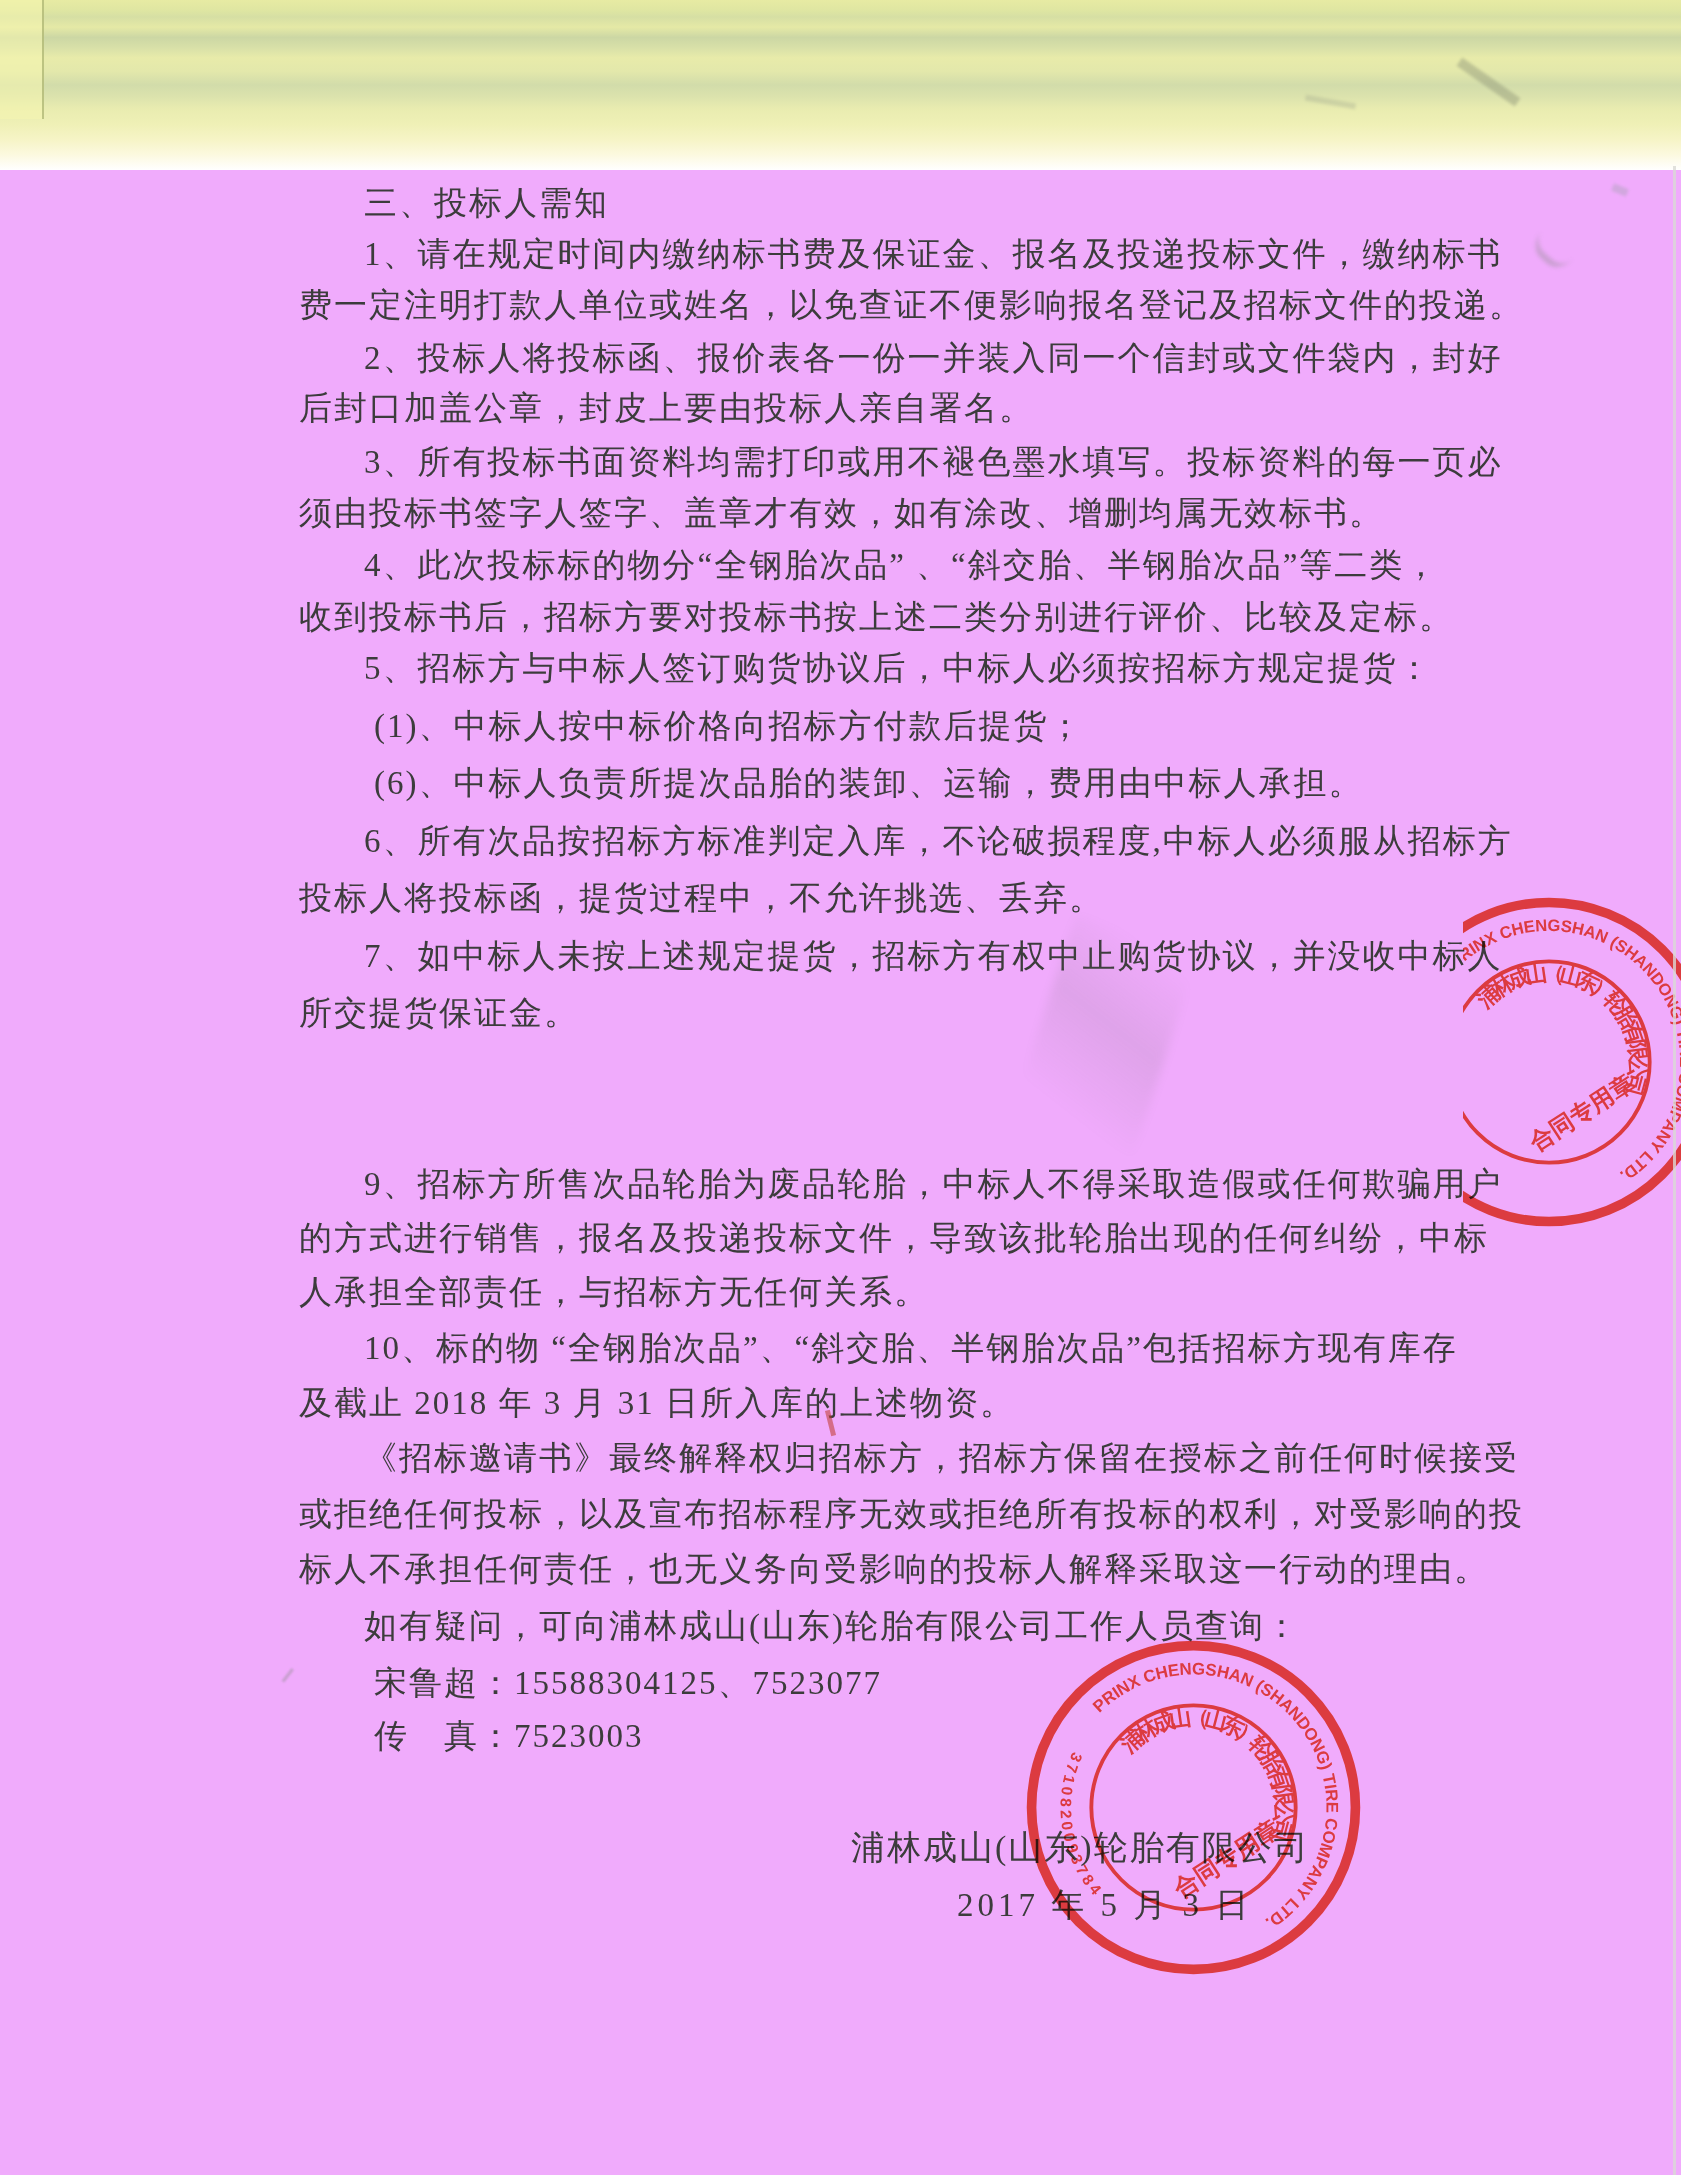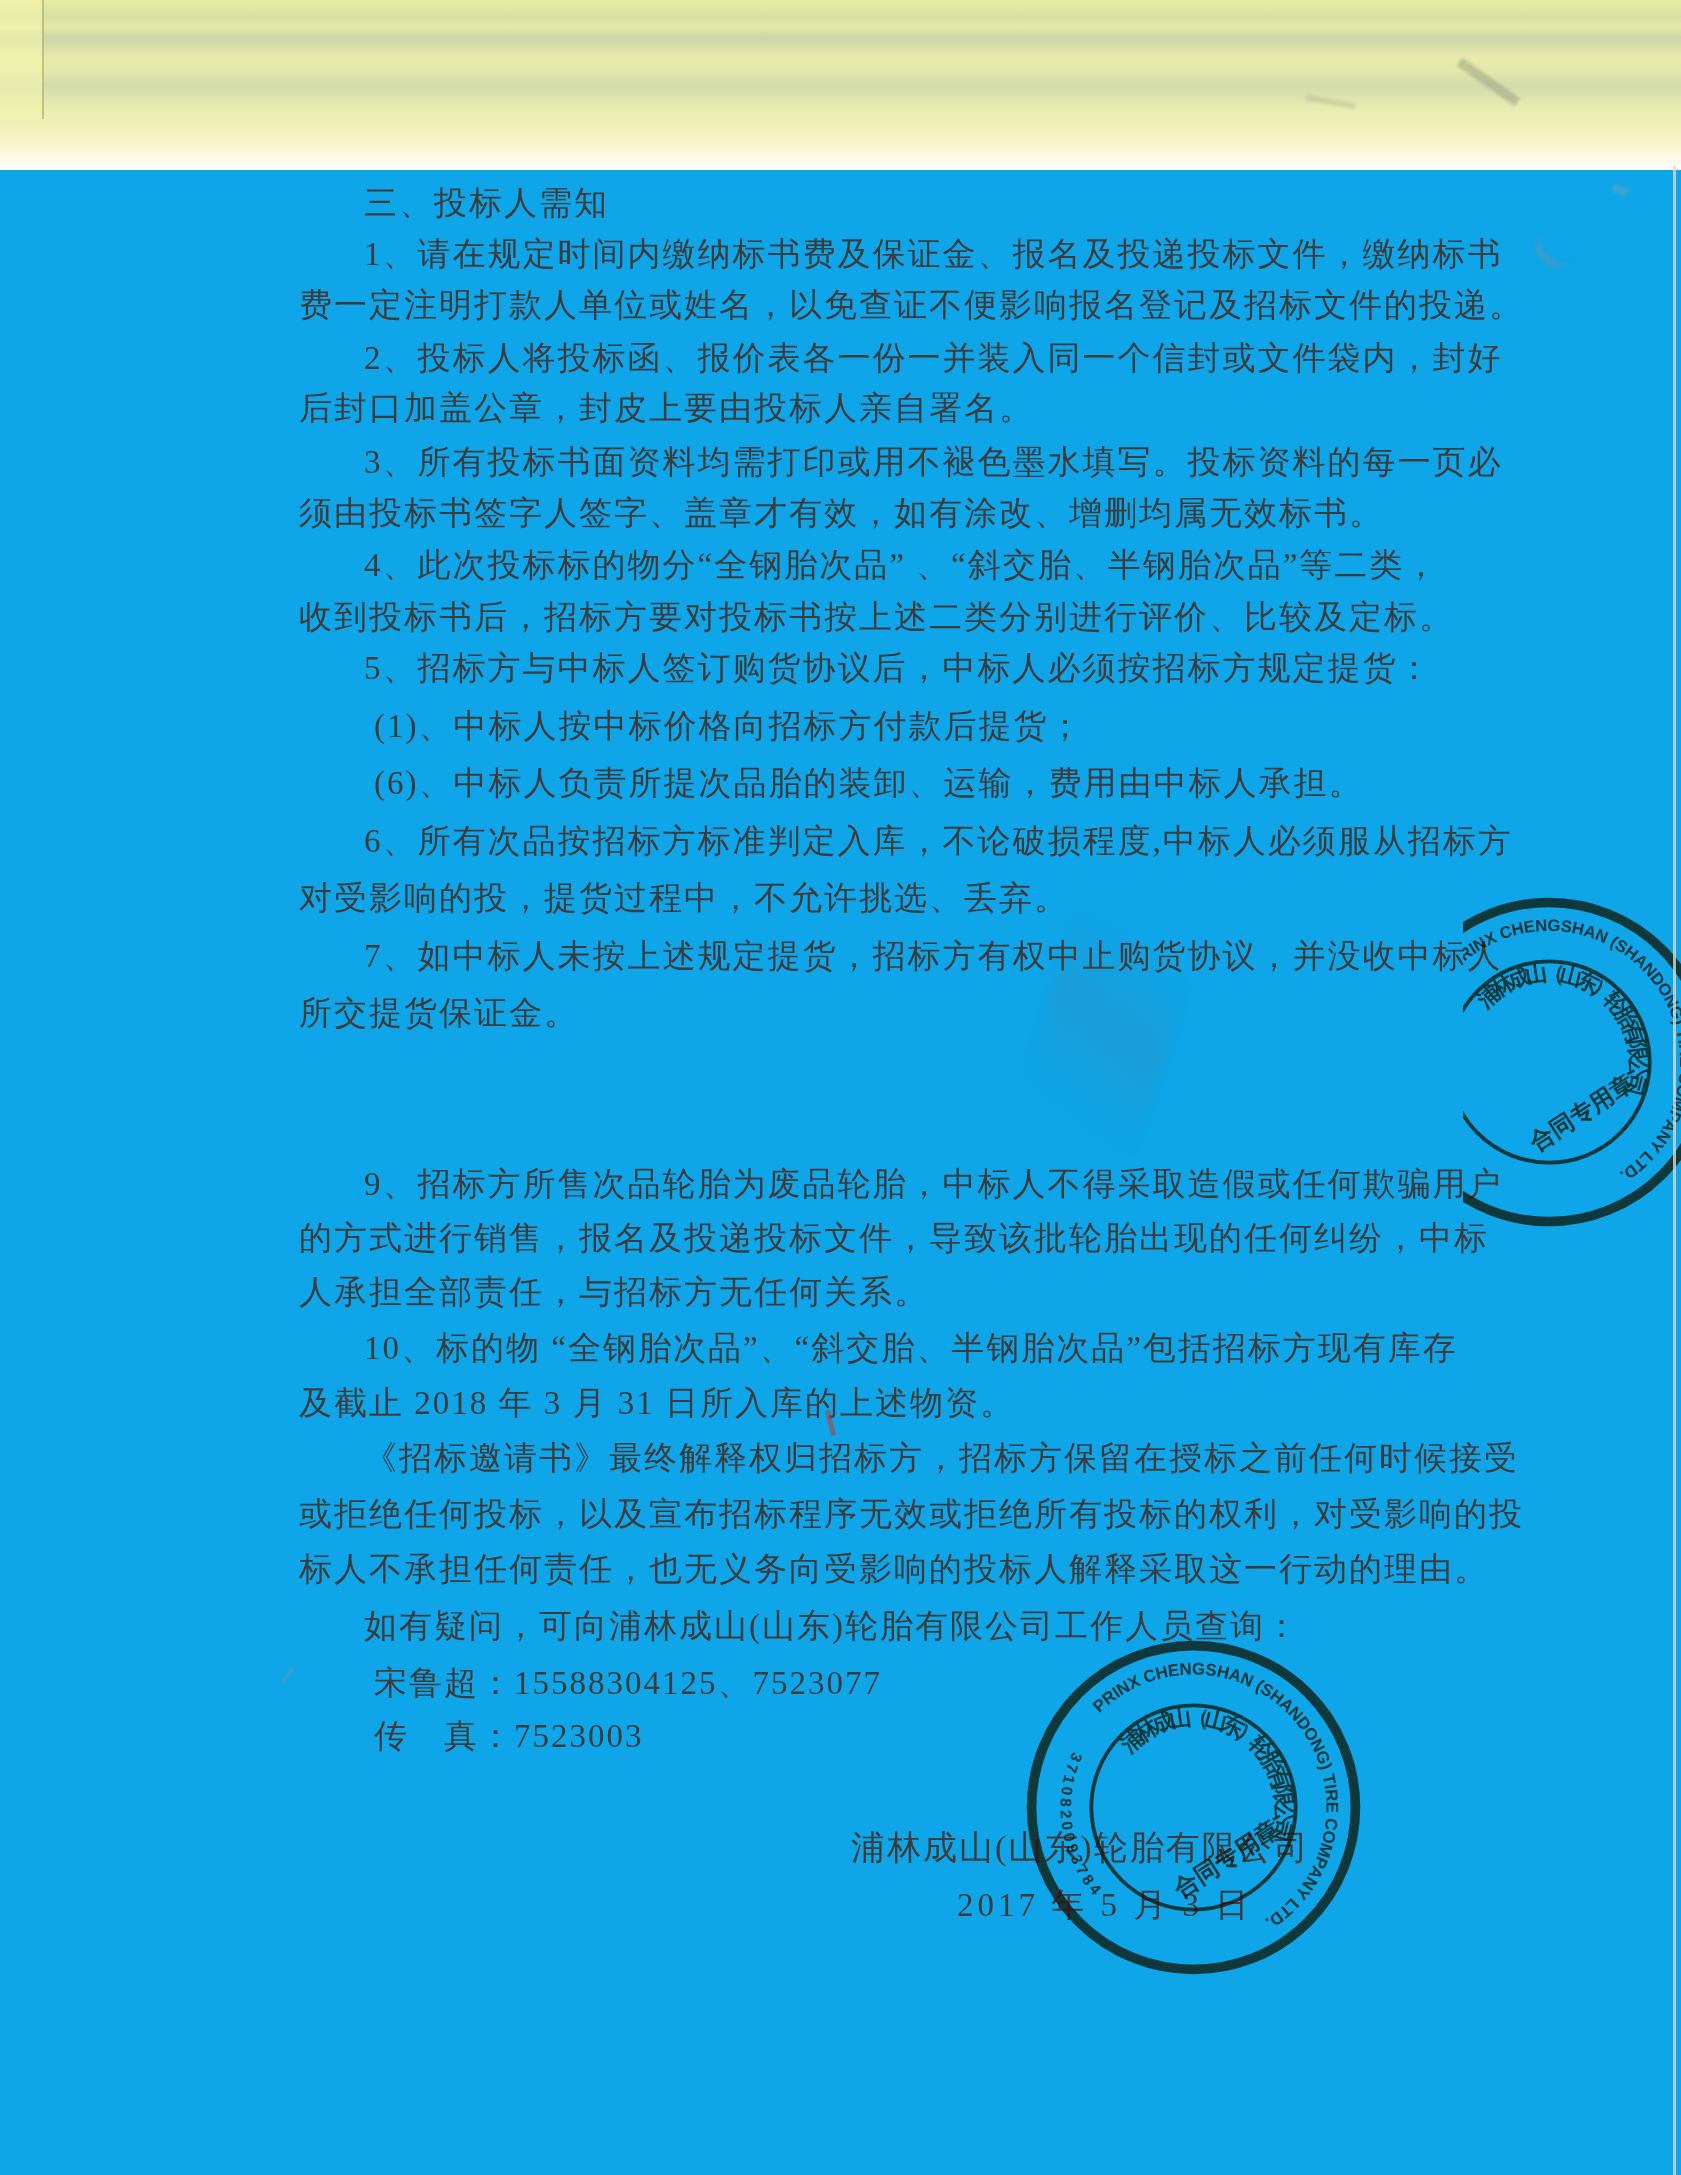--- a/index.html
+++ b/index.html
@@ -1,18 +1,18 @@
 <!DOCTYPE html>
 <html><head>
 <meta charset="utf-8">
 <style>
   html,body{margin:0;padding:0;background:#ffffff;}
   #page{
     position:relative; width:1681px; height:2175px; overflow:hidden;
-    background:#0ea5e9;
+    background:#f0abfc;
     font-family:"Liberation Serif","DejaVu Serif",serif;
     color:#3a3a3a;
   }
   
   .top-band{
     position:absolute; left:0; top:0; width:1681px; height:170px;
     background:linear-gradient(180deg,
       #e7eba3 0%, #dfe6a2 6%, #d6dfa4 10%, #e5e9a6 16%, #ccd7a4 22%,
       #d8e0a8 28%, #e8ebaa 34%, #e3e8ab 42%, #d2dcaa 50%, #dce3ad 57%,
       #e9ecb0 64%, #eff0b6 73%, #f6f4c6 82%, #fcf9df 91%, #ffffff 100%);
@@ -79,21 +79,21 @@
   <div class="ln i1" style="top:340px">2、投标人将投标函、报价表各一份一并装入同一个信封或文件袋内，封好</div>
   <div class="ln" style="top:390px">后封口加盖公章，封皮上要由投标人亲自署名。</div>
   <div class="ln i1" style="top:444px">3、所有投标书面资料均需打印或用不褪色墨水填写。投标资料的每一页必</div>
   <div class="ln" style="top:495px">须由投标书签字人签字、盖章才有效，如有涂改、增删均属无效标书。</div>
   <div class="ln i1" style="top:547px">4、此次投标标的物分“全钢胎次品” 、“斜交胎、半钢胎次品”等二类，</div>
   <div class="ln" style="top:599px">收到投标书后，招标方要对投标书按上述二类分别进行评价、比较及定标。</div>
   <div class="ln i1" style="top:650px">5、招标方与中标人签订购货协议后，中标人必须按招标方规定提货：</div>
   <div class="ln i2" style="top:708px">(1)、中标人按中标价格向招标方付款后提货；</div>
   <div class="ln i2" style="top:765px">(6)、中标人负责所提次品胎的装卸、运输，费用由中标人承担。</div>
   <div class="ln i1" style="top:823px">6、所有次品按招标方标准判定入库，不论破损程度,中标人必须服从招标方</div>
-  <div class="ln" style="top:880px">对受影响的投，提货过程中，不允许挑选、丢弃。</div>
+  <div class="ln" style="top:880px">投标人将投标函，提货过程中，不允许挑选、丢弃。</div>
   <div class="ln i1" style="top:938px">7、如中标人未按上述规定提货，招标方有权中止购货协议，并没收中标人</div>
   <div class="ln" style="top:995px">所交提货保证金。</div>
   <div class="ln i1" style="top:1166px">9、招标方所售次品轮胎为废品轮胎，中标人不得采取造假或任何欺骗用户</div>
   <div class="ln" style="top:1220px">的方式进行销售，报名及投递投标文件，导致该批轮胎出现的任何纠纷，中标</div>
   <div class="ln" style="top:1274px">人承担全部责任，与招标方无任何关系。</div>
   <div class="ln i1" style="top:1330px">10、标的物 “全钢胎次品”、“斜交胎、半钢胎次品”包括招标方现有库存</div>
   <div class="ln" style="top:1385px">及截止 2018 年 3 月 31 日所入库的上述物资。</div>
   <div class="ln i1" style="top:1440px">《招标邀请书》最终解释权归招标方，招标方保留在授标之前任何时候接受</div>
   <div class="ln" style="top:1496px">或拒绝任何投标，以及宣布招标程序无效或拒绝所有投标的权利，对受影响的投</div>
   <div class="ln" style="top:1551px">标人不承担任何责任，也无义务向受影响的投标人解释采取这一行动的理由。</div>

